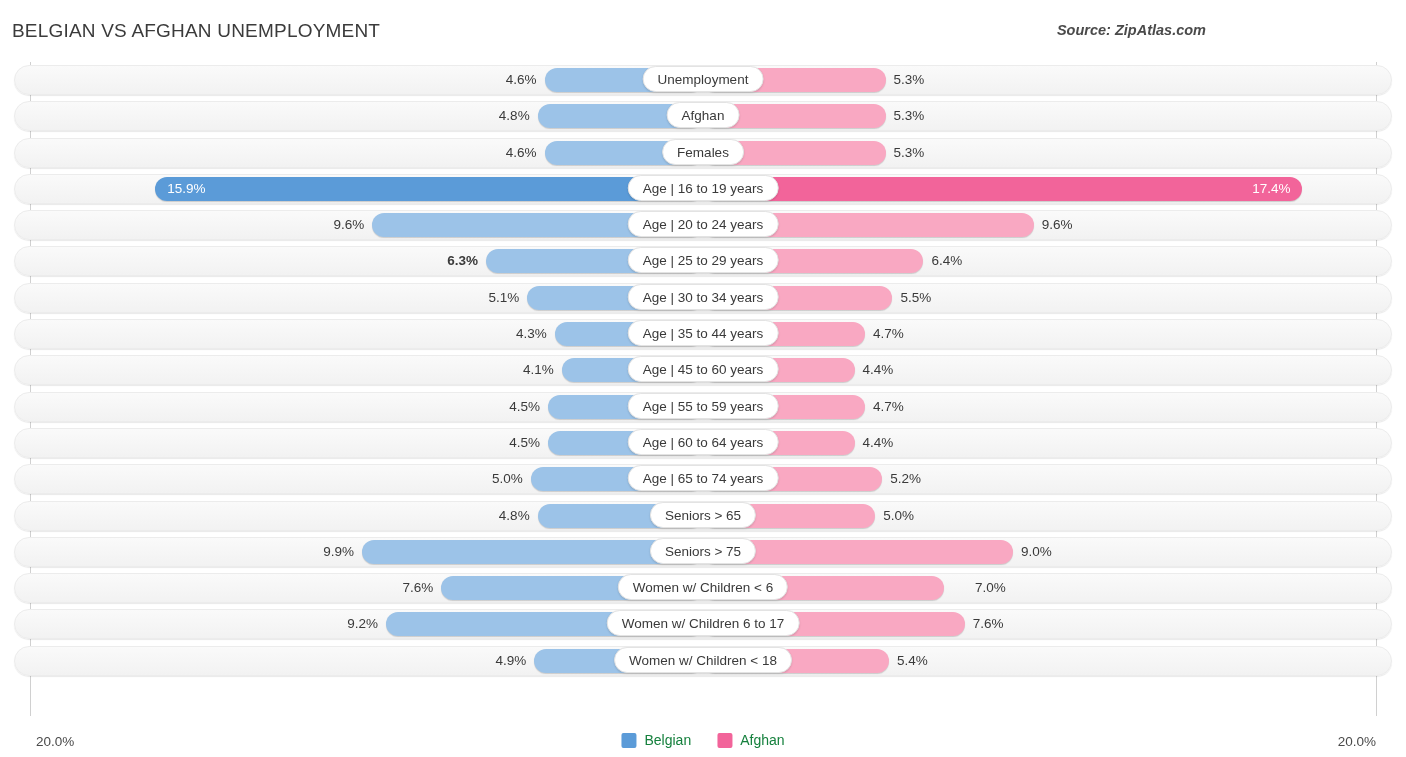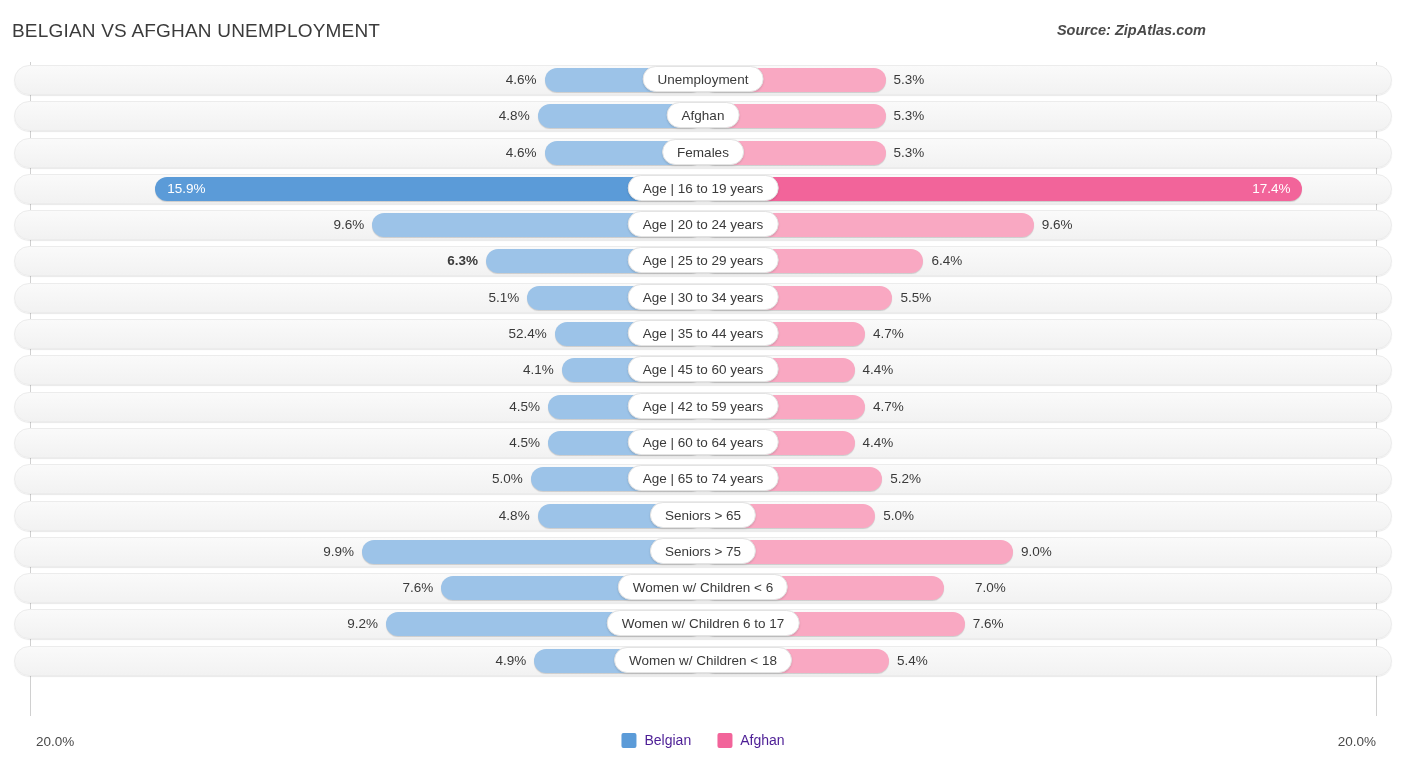--- a/index.html
+++ b/index.html
@@ -152,21 +152,21 @@
     top: 16px;
     display: flex;
     align-items: center;
     gap: 26px;
   }
   .legend-item {
     display: flex;
     align-items: center;
     gap: 8px;
     font-size: 14px;
-    color: #4c1d95;
+    color: #15803d;
     white-space: nowrap;
   }
   .swatch {
     width: 15px;
     height: 15px;
     border-radius: 2px;
     display: inline-block;
   }
 </style>
 </head>
@@ -234,39 +234,39 @@
           <div class="bar bar-left" style="width: 175.695px; background: rgb(156, 195, 232);"></div>
           <div class="bar bar-right" style="width: 189.475px; background: rgb(249, 168, 194);"></div>
           <div class="val val-left" style="right: 886.695px;">5.1%</div>
           <div class="val val-right" style="left: 900.475px;">5.5%</div>
           <div class="pill">Age | 30 to 34 years</div>
         </div>
         <div class="row">
           <div class="track"></div>
           <div class="bar bar-left" style="width: 148.135px; background: rgb(156, 195, 232);"></div>
           <div class="bar bar-right" style="width: 161.915px; background: rgb(249, 168, 194);"></div>
-          <div class="val val-left" style="right: 859.135px;">52.4%</div>
+          <div class="val val-left" style="right: 859.135px;">4.3%</div>
           <div class="val val-right" style="left: 872.915px;">4.7%</div>
           <div class="pill">Age | 35 to 44 years</div>
         </div>
         <div class="row">
           <div class="track"></div>
           <div class="bar bar-left" style="width: 141.245px; background: rgb(156, 195, 232);"></div>
           <div class="bar bar-right" style="width: 151.58px; background: rgb(249, 168, 194);"></div>
           <div class="val val-left" style="right: 852.245px;">4.1%</div>
           <div class="val val-right" style="left: 862.58px;">4.4%</div>
           <div class="pill">Age | 45 to 60 years</div>
         </div>
         <div class="row">
           <div class="track"></div>
           <div class="bar bar-left" style="width: 155.025px; background: rgb(156, 195, 232);"></div>
           <div class="bar bar-right" style="width: 161.915px; background: rgb(249, 168, 194);"></div>
           <div class="val val-left" style="right: 866.025px;">4.5%</div>
           <div class="val val-right" style="left: 872.915px;">4.7%</div>
-          <div class="pill">Age | 42 to 59 years</div>
+          <div class="pill">Age | 55 to 59 years</div>
         </div>
         <div class="row">
           <div class="track"></div>
           <div class="bar bar-left" style="width: 155.025px; background: rgb(156, 195, 232);"></div>
           <div class="bar bar-right" style="width: 151.58px; background: rgb(249, 168, 194);"></div>
           <div class="val val-left" style="right: 866.025px;">4.5%</div>
           <div class="val val-right" style="left: 862.58px;">4.4%</div>
           <div class="pill">Age | 60 to 64 years</div>
         </div>
         <div class="row">

